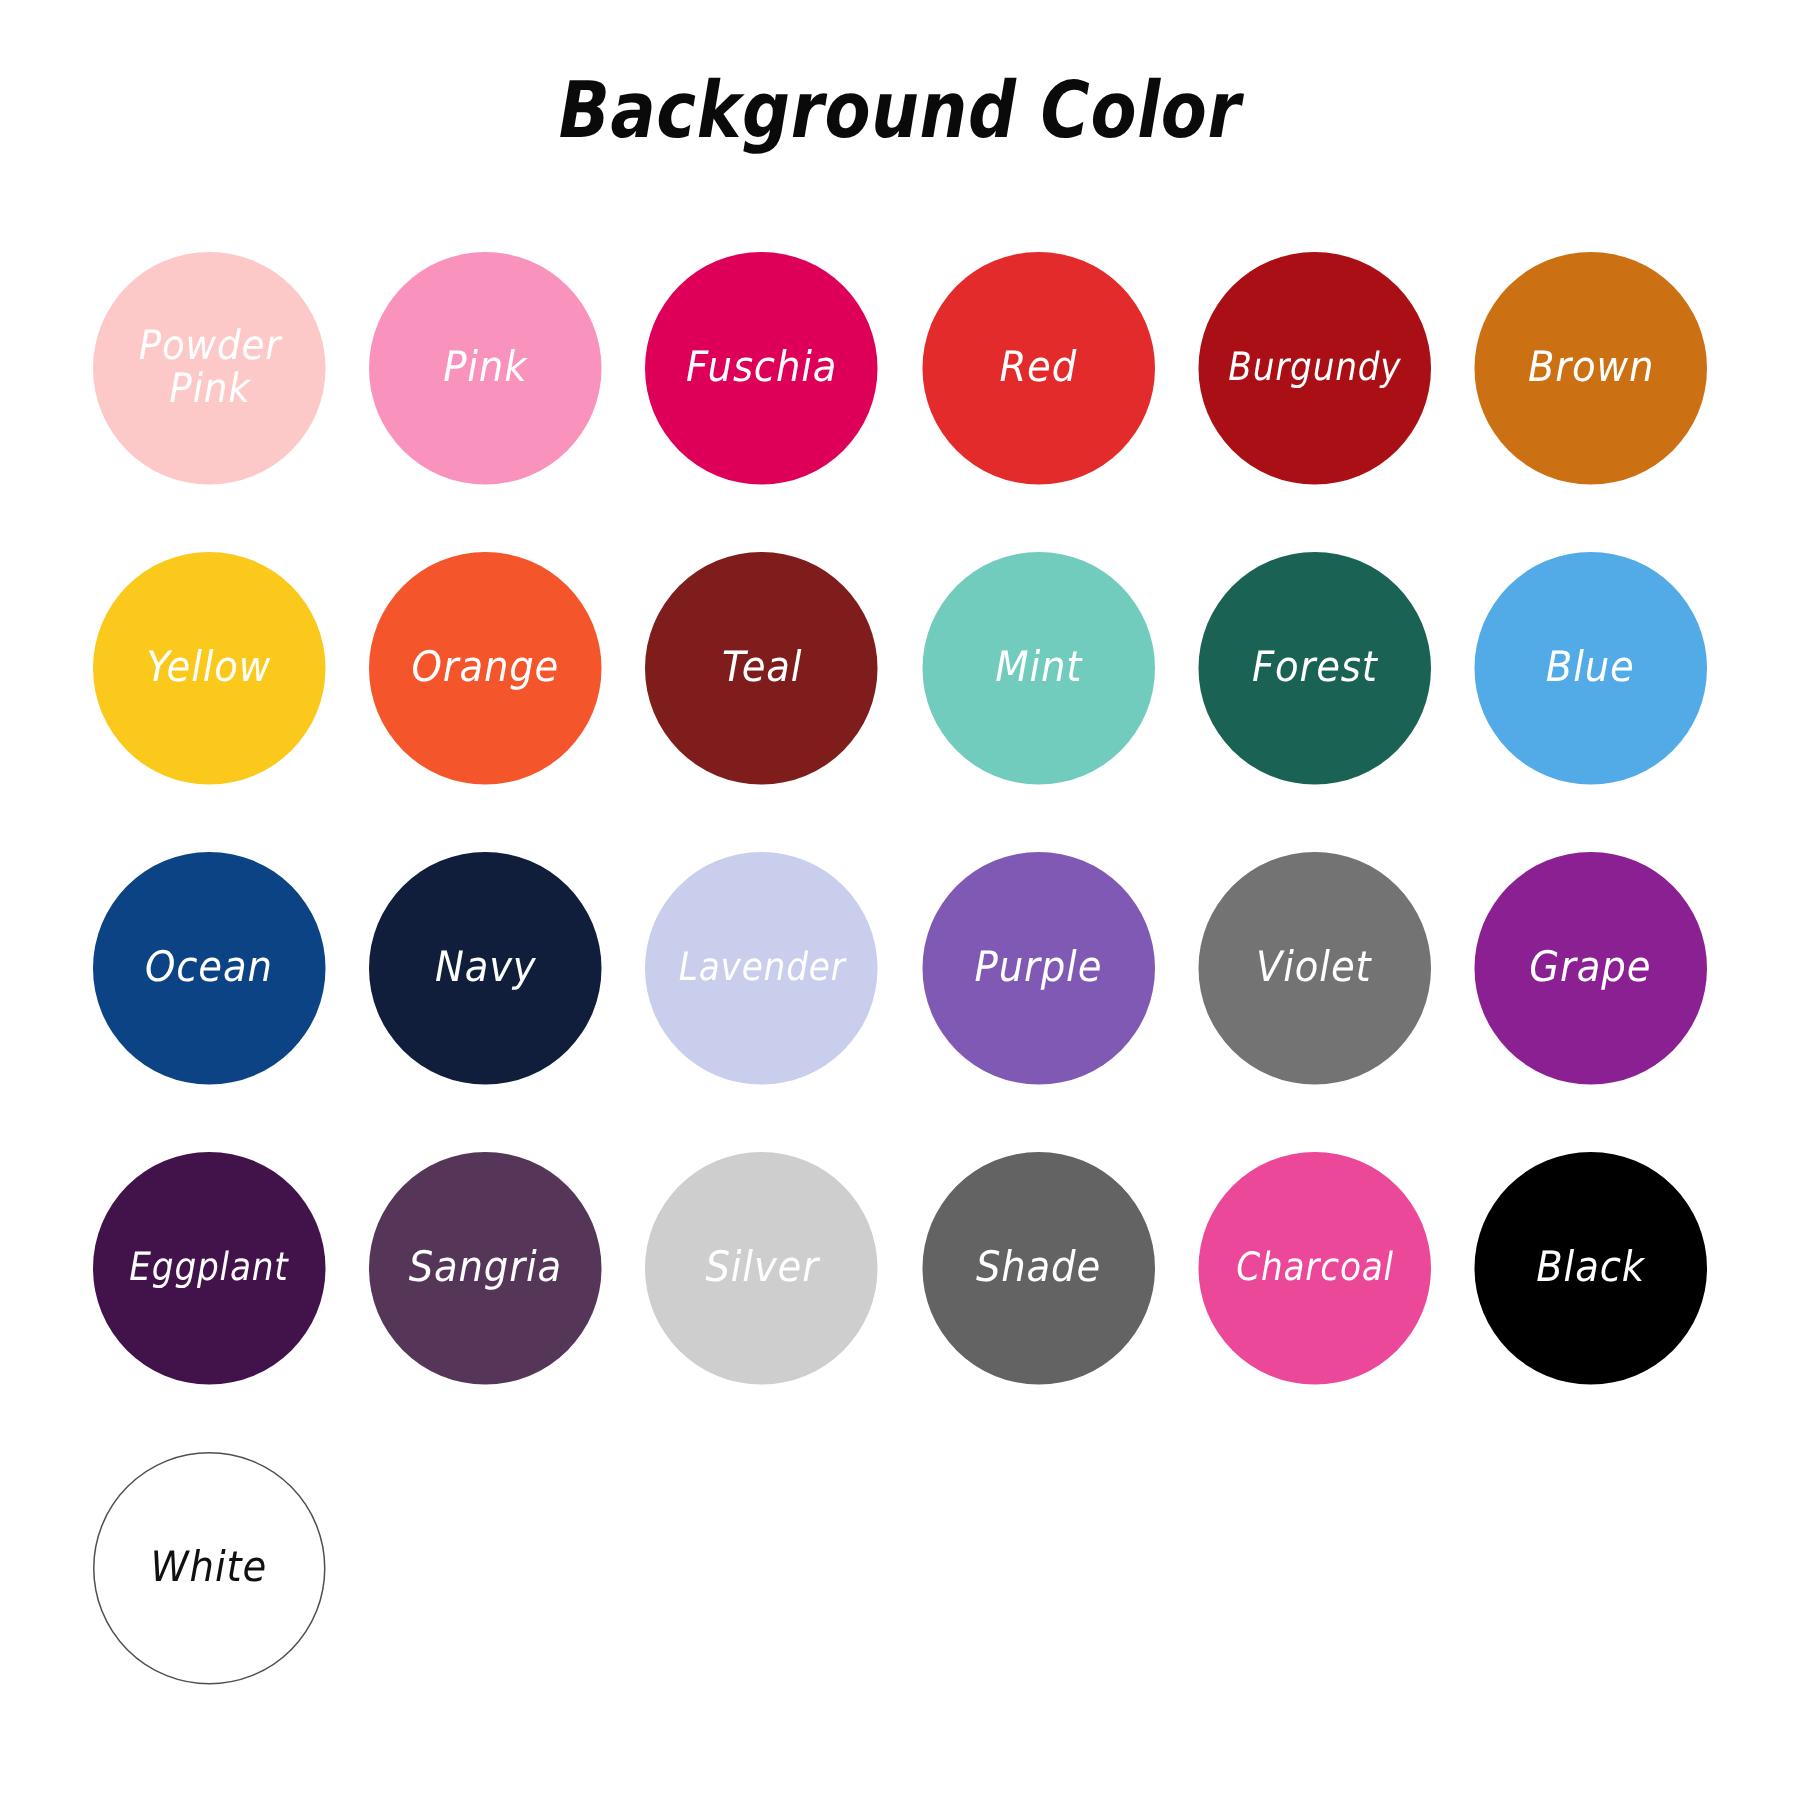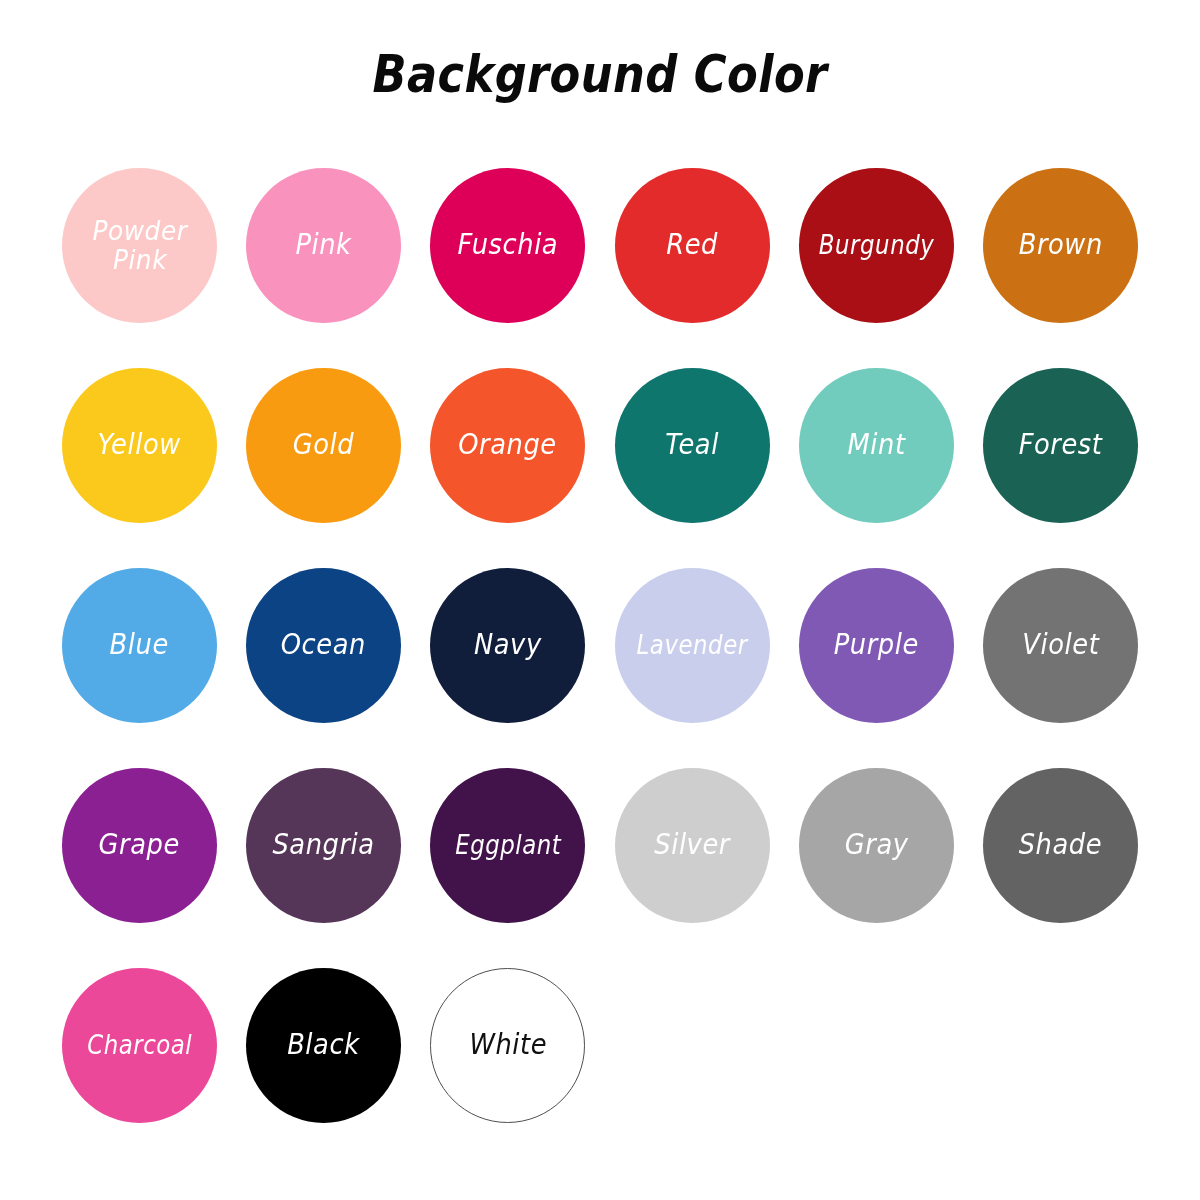--- a/index.html
+++ b/index.html
@@ -104,27 +104,24 @@
       </div>
       <div class="swatch" style="background: rgb(169, 15, 20);">
         <div class="swatch-label wide" style="color: rgb(255, 255, 255);">Burgundy</div>
       </div>
       <div class="swatch" style="background: rgb(204, 113, 19);">
         <div class="swatch-label" style="color: rgb(255, 255, 255);">Brown</div>
       </div>
       <div class="swatch" style="background: rgb(251, 201, 27);">
         <div class="swatch-label" style="color: rgb(255, 255, 255);">Yellow</div>
       </div>
-      <div class="swatch" style="background: rgb(249, 155, 16);">
-        <div class="swatch-label" style="color: rgb(255, 255, 255);">Gold</div>
-      </div>
       <div class="swatch" style="background: rgb(244, 85, 43);">
         <div class="swatch-label" style="color: rgb(255, 255, 255);">Orange</div>
       </div>
-      <div class="swatch" style="background: #0f766e;">
+      <div class="swatch" style="background: #7f1d1d;">
         <div class="swatch-label" style="color: rgb(255, 255, 255);">Teal</div>
       </div>
       <div class="swatch" style="background: rgb(114, 204, 189);">
         <div class="swatch-label" style="color: rgb(255, 255, 255);">Mint</div>
       </div>
       <div class="swatch" style="background: rgb(26, 99, 84);">
         <div class="swatch-label" style="color: rgb(255, 255, 255);">Forest</div>
       </div>
       <div class="swatch" style="background: rgb(82, 171, 230);">
         <div class="swatch-label" style="color: rgb(255, 255, 255);">Blue</div>
@@ -140,31 +137,28 @@
       </div>
       <div class="swatch" style="background: rgb(128, 89, 181);">
         <div class="swatch-label" style="color: rgb(255, 255, 255);">Purple</div>
       </div>
       <div class="swatch" style="background: #737373;">
         <div class="swatch-label" style="color: rgb(255, 255, 255);">Violet</div>
       </div>
       <div class="swatch" style="background: rgb(139, 32, 147);">
         <div class="swatch-label" style="color: rgb(255, 255, 255);">Grape</div>
       </div>
+      <div class="swatch" style="background: rgb(66, 19, 74);">
+        <div class="swatch-label wide" style="color: rgb(255, 255, 255);">Eggplant</div>
+      </div>
       <div class="swatch" style="background: rgb(85, 53, 88);">
         <div class="swatch-label" style="color: rgb(255, 255, 255);">Sangria</div>
       </div>
-      <div class="swatch" style="background: rgb(66, 19, 74);">
-        <div class="swatch-label wide" style="color: rgb(255, 255, 255);">Eggplant</div>
-      </div>
       <div class="swatch" style="background: rgb(206, 206, 206);">
         <div class="swatch-label" style="color: rgb(255, 255, 255);">Silver</div>
-      </div>
-      <div class="swatch" style="background: rgb(166, 166, 166);">
-        <div class="swatch-label" style="color: rgb(255, 255, 255);">Gray</div>
       </div>
       <div class="swatch" style="background: rgb(99, 99, 99);">
         <div class="swatch-label" style="color: rgb(255, 255, 255);">Shade</div>
       </div>
       <div class="swatch" style="background: #ec4899;">
         <div class="swatch-label wide" style="color: rgb(255, 255, 255);">Charcoal</div>
       </div>
       <div class="swatch" style="background: rgb(0, 0, 0);">
         <div class="swatch-label" style="color: rgb(255, 255, 255);">Black</div>
       </div>

